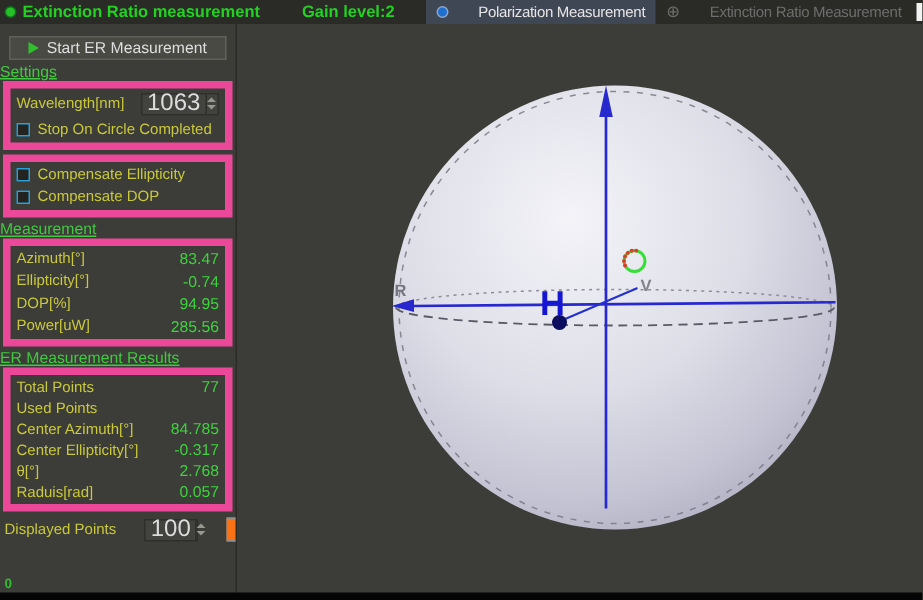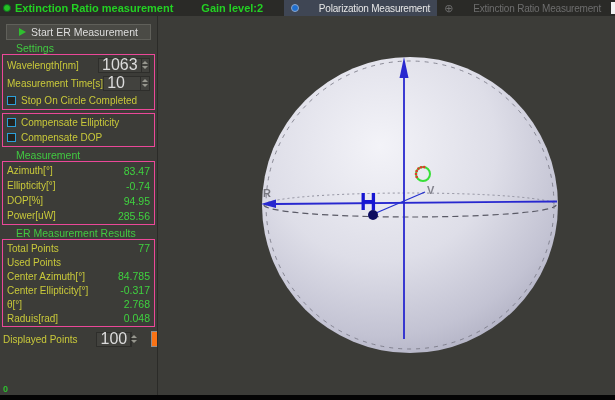--- a/index.html
+++ b/index.html
@@ -36,22 +36,22 @@
     position:absolute; top:16px; left:0; width:158px; height:379px;
     background:#3c3c38; border-right:1px solid #2b2b28; overflow:hidden;
   }
   .start-btn {
     margin:8px 6px 0 6px; height:16px;
     background:#4a4a45; border:1px solid #60605a;
     display:flex; align-items:center; justify-content:center; gap:5px;
     color:#dedede; font-size:10.5px; cursor:pointer;
   }
   .play-icon { width:0; height:0; border-left:7px solid #2fbf2f; border-top:4px solid transparent; border-bottom:4px solid transparent; }
-  .sec-title { margin:2px 0 0 16px; font-size:10.5px; line-height:12px; color:#41c941; }
-  .groupbox { margin:0 2px; border:1px solid #ec4899; padding:1px 4px; }
+  .sec-title { margin:2px 0 0 0; font-size:10.5px; line-height:12px; color:#41c941;text-decoration:underline; }
+  .groupbox { margin:0 2px; border:5px solid #ec4899; padding:1px 4px; }
   .groupbox.cb { margin-top:3px; }
   .field-row { display:flex; align-items:center; justify-content:space-between; height:18px; }
   .ylabel { color:#c9c93a; font-size:10px; white-space:nowrap; }
   .spin { display:flex; align-items:stretch; background:#42423e; border:1px solid #2e2e2b; height:15px; }
   .spin .val { font-size:16px; color:#dcdcdc; padding:0 3px; display:flex; align-items:center; }
   .spin.w52 { width:52px; } .spin.w34 { width:36px; }
   .spin .arrows { margin-left:auto; width:9px; display:flex; flex-direction:column; align-items:center; justify-content:center; gap:2px; border-left:1px solid #2e2e2b; }
   .arr-up { width:0; height:0; border-bottom:3px solid #98988f; border-left:3px solid transparent; border-right:3px solid transparent; }
   .arr-dn { width:0; height:0; border-top:3px solid #98988f; border-left:3px solid transparent; border-right:3px solid transparent; }
   .check-row { display:flex; align-items:center; gap:5px; height:16px; }
@@ -108,30 +108,20 @@
     <div class="field-row">
       <span class="ylabel">Wavelength[nm]</span>
       <div class="spin w52">
         <span class="val">1063</span>
         <span class="arrows">
             <span class="arr-up"></span>
             <span class="arr-dn"></span>
           </span>
       </div>
     </div>
-    <div class="field-row">
-      <span class="ylabel">Measurement Time[s]</span>
-      <div class="spin w52">
-        <span class="val">10</span>
-        <span class="arrows">
-            <span class="arr-up"></span>
-            <span class="arr-dn"></span>
-          </span>
-      </div>
-    </div>
     <div class="check-row">
       <span class="checkbox"></span>
       <span class="ylabel">Stop On Circle Completed</span>
     </div>
   </div>
 
   <div class="groupbox cb">
     <div class="check-row s">
       <span class="checkbox"></span>
       <span class="ylabel">Compensate Ellipticity</span>
@@ -181,21 +171,21 @@
     <div class="kv-row h14">
       <span class="ylabel">Center Ellipticity[°]</span>
       <span class="gval">-0.317</span>
     </div>
     <div class="kv-row h14">
       <span class="ylabel">θ[°]</span>
       <span class="gval">2.768</span>
     </div>
     <div class="kv-row h14">
       <span class="ylabel">Raduis[rad]</span>
-      <span class="gval">0.048</span>
+      <span class="gval">0.057</span>
     </div>
   </div>
 
   <div class="dp-row">
     <span class="ylabel">Displayed Points</span>
     <div class="spin w34">
       <span class="val">100</span>
       <span class="arrows">
           <span class="arr-up"></span>
           <span class="arr-dn"></span>

